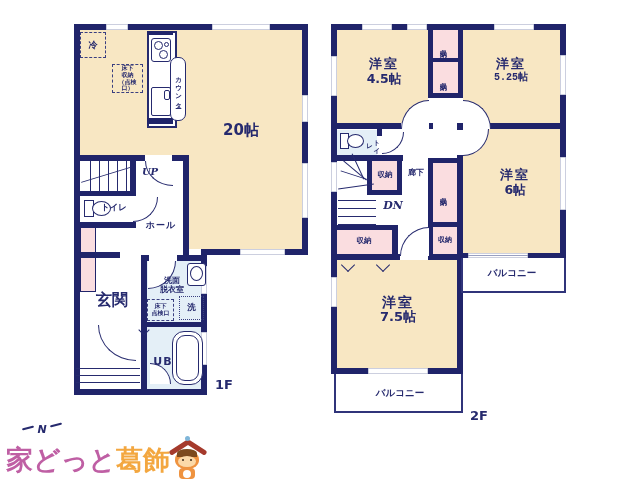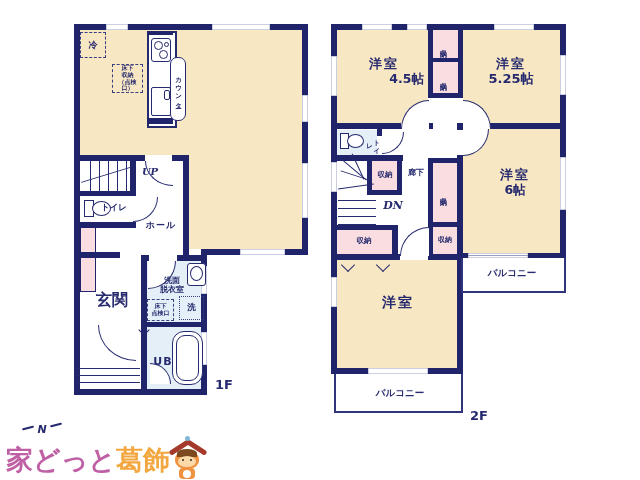--- a/index.html
+++ b/index.html
@@ -116,20 +116,21 @@
   </div>
   <div class="dashedbox" style="left:147px;top:299px;width:25px;height:20px;">
     <span class="lbl prel" style="position:static;font-size:6px;line-height:1.1;">床下
 点検口</span>
   </div>
   <div class="dottedbox" style="left:179px;top:296px;width:23px;height:22px;">
     <span class="lbl" style="position:static;font-size:8.5px;">洗</span>
   </div>
 
   <div class="lbl" style="left:196px;top:122px;width:90px;">
+    <div style="font-size:15px;">20帖</div>
   </div>
   <div class="lbl ital" style="left:138px;top:166px;width:24px;font-size:10px;">UP</div>
   <div class="lbl" style="left:94px;top:203px;width:40px;font-size:8.5px;">トイレ</div>
   <div class="lbl" style="left:138px;top:220px;width:46px;font-size:9px;letter-spacing:1px;">ホール</div>
   <div class="lbl" style="left:92px;top:291px;width:40px;font-size:16px;">玄関</div>
   <div class="lbl prel" style="left:150px;top:276px;width:44px;font-size:8px;">洗面
 脱衣室</div>
   <div class="lbl" style="left:146px;top:356px;width:34px;font-size:11px;letter-spacing:1px;">UB</div>
   <div class="lbl" style="left:209px;top:378px;width:30px;font-size:13px;">1F</div>
 
@@ -201,32 +202,33 @@
   <div class="fix" style="left:340px;top:133px;width:7px;height:14px;border-width:1px;"></div>
   <div class="fix" style="left:347px;top:134px;width:15px;height:12px;border-width:1px;border-radius:50%;"></div>
   <div class="chev" style="left:343px;top:260px;"></div>
   <div class="chev" style="left:378px;top:260px;"></div>
 
   <div class="balc" style="left:461px;top:258px;width:101px;height:33px;"></div>
   <div class="balc" style="left:334px;top:374px;width:125px;height:37px;"></div>
 
   <div class="lbl" style="left:344px;top:57px;width:80px;">
     <div style="font-size:13px;letter-spacing:2px;">洋室</div>
-    <div style="font-size:12.5px;text-align:right;">4.5帖</div>
+    <div style="font-size:12.5px;">4.5帖</div>
   </div>
   <div class="lbl" style="left:471px;top:57px;width:80px;">
     <div style="font-size:13px;letter-spacing:2px;">洋室</div>
-    <div style="font-size:13px;">5.25帖</div>
+    <div style="font-size:10px;font-family:Liberation Mono, monospace;">5.25帖</div>
   </div>
   <div class="lbl" style="left:475px;top:168px;width:80px;">
     <div style="font-size:13px;letter-spacing:2px;">洋室</div>
     <div style="font-size:12.5px;">6帖</div>
   </div>
   <div class="lbl" style="left:356px;top:294px;width:84px;">
     <div style="font-size:14px;letter-spacing:2px;">洋室</div>
+    <div style="font-size:13px;">7.5帖</div>
   </div>
   <div class="lbl vtext" style="left:365px;top:131px;height:24px;font-size:6.5px;">トイレ</div>
   <div class="lbl vtext" style="left:439px;top:33px;height:23px;font-size:7px;">収納</div>
   <div class="lbl vtext" style="left:439px;top:65px;height:25px;font-size:7px;">収納</div>
   <div class="lbl vtext" style="left:439px;top:178px;height:30px;font-size:7px;">収納</div>
   <div class="lbl" style="left:370px;top:171px;width:30px;font-size:7.5px;">収納</div>
   <div class="lbl" style="left:346px;top:237px;width:36px;font-size:7.5px;">収納</div>
   <div class="lbl" style="left:431px;top:236px;width:28px;font-size:7px;">収納</div>
   <div class="lbl" style="left:402px;top:168px;width:28px;font-size:8px;">廊下</div>
   <div class="lbl ital" style="left:380px;top:200px;width:26px;font-size:11px;">DN</div>

